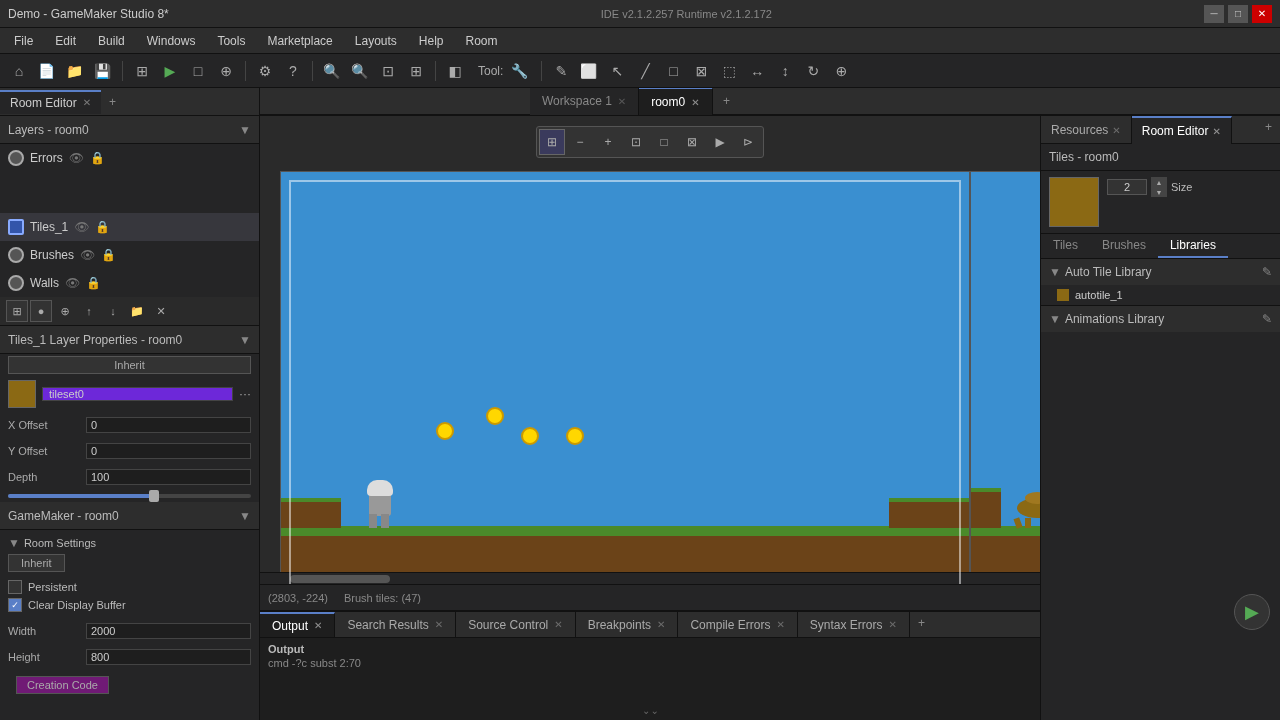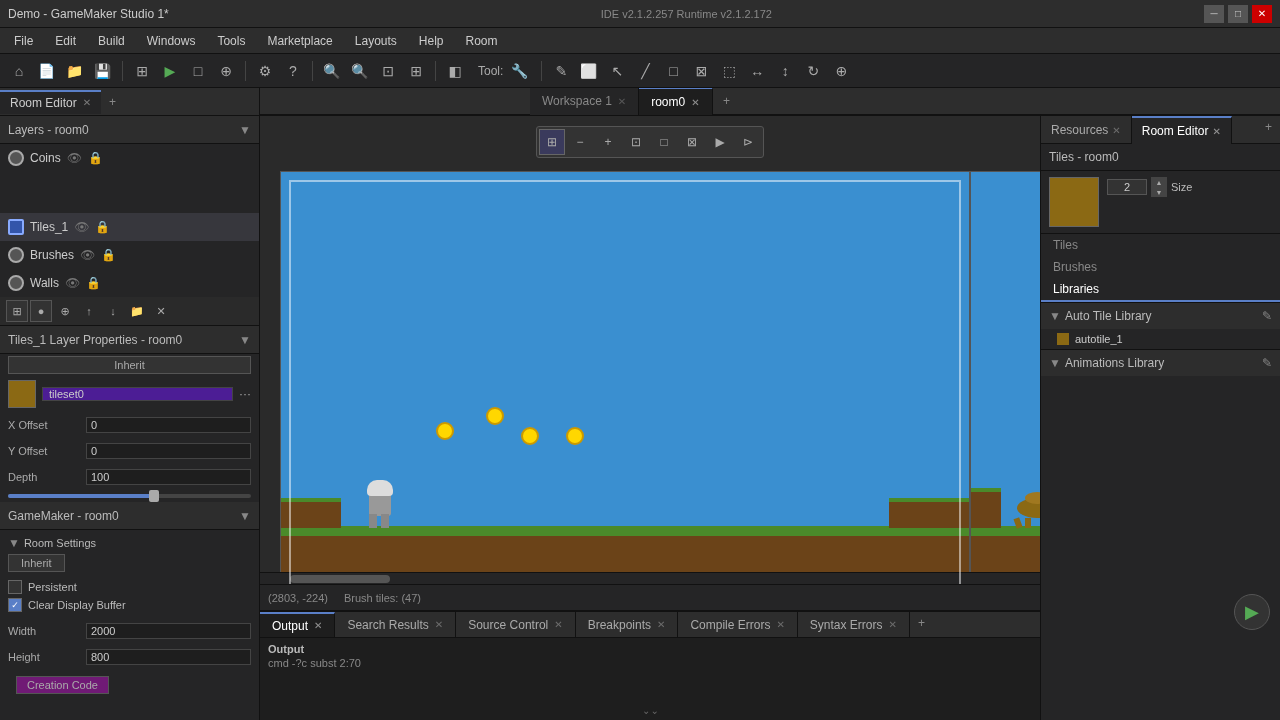--- a/index.html
+++ b/index.html
@@ -46,21 +46,21 @@
     .layer-eye, .layer-lock { color: #777; font-size: 12px; cursor: pointer; }
     
     
     .layer-toolbar { display: flex; align-items: center; padding: 3px 6px; background: #2a2a2a; border-bottom: 1px solid #111; gap: 2px; }
     .ltb-btn { width: 22px; height: 22px; background: none; border: 1px solid transparent; color: #aaa; cursor: pointer; font-size: 11px; display: flex; align-items: center; justify-content: center; }
     .props-row { display: flex; align-items: center; padding: 4px 8px; gap: 8px; height: 26px; }
     .props-label { color: #aaa; font-size: 11px; width: 70px; flex-shrink: 0; }
     .props-value { color: #ccc; font-size: 11px; flex: 1; background: #1e1e1e; padding: 1px 4px; border: 1px solid #444; }
     .tileset-row { display: flex; align-items: center; padding: 4px 8px; gap: 6px; }
     .tileset-preview { width: 28px; height: 28px; background: #8B6914; border: 1px solid #666; flex-shrink: 0; }
-    .tileset-name { flex: 1; background: #4c1d95; padding: 0 6px; border: 1px solid #444; color: #ccc; font-size: 11px; }
+    .tileset-name { flex: 1; background: #6d28d9; padding: 0 6px; border: 1px solid #444; color: #ccc; font-size: 11px; }
     .tileset-dots { color: #aaa; cursor: pointer; }
     
     .slider-row { display: flex; align-items: center; padding: 4px 8px; gap: 8px; }
     .slider-track { flex: 1; height: 4px; background: #444; border-radius: 2px; position: relative; }
     .slider-fill { height: 100%; width: 60%; background: #5a7fc7; border-radius: 2px; }
     .slider-thumb { position: absolute; top: -4px; left: 60%; width: 10px; height: 12px; background: #aaa; border-radius: 2px; margin-left: -5px; }
     .checkbox { width: 14px; height: 14px; border: 1px solid #666; background: #333; flex-shrink: 0; display: flex; align-items: center; justify-content: center; }
     .checkbox.checked { background: #5a7fc7; }
     .checkbox.checked::after { content: '✓'; color: white; font-size: 9px; }
     .setting-label { font-size: 11px; color: #bbb; }
@@ -103,21 +103,21 @@
     
     .inherit-btn { background: #333; border: 1px solid #555; color: #aaa; font-size: 11px; padding: 2px 12px; cursor: pointer; margin: 2px 8px; }
     #center-and-right { display: flex; flex: 1; overflow: hidden; }
     
     .creation-code-btn { background: #701a75; border: 1px solid #555; color: #aaa; font-size: 11px; padding: 2px 10px; cursor: pointer; margin: 2px 8px; }
   </style>
 </head>
 <body>
 
 <div id="titlebar">
-  <div style="font-size:12px; color:#ccc;">Demo - GameMaker Studio 1*</div>
+  <div style="font-size:12px; color:#ccc;">Demo - GameMaker Studio 8*</div>
   <div style="font-size:11px; color:#888;">IDE v2.1.2.257 Runtime v2.1.2.172</div>
   <div style="display:flex; gap:4px;">
     <button style="width:20px;height:18px;background:#555;border:none;color:#ccc;cursor:pointer;font-size:10px;">─</button>
     <button style="width:20px;height:18px;background:#555;border:none;color:#ccc;cursor:pointer;font-size:10px;">□</button>
     <button style="width:20px;height:18px;background:#c00;border:none;color:#fff;cursor:pointer;font-size:10px;">✕</button>
   </div>
 </div>
 
 <div id="menubar" style="background:#2d2d2d;height:26px;display:flex;align-items:center;padding:0 4px;border-bottom:1px solid #111;gap:2px;">
   <div class="menu-item">File</div>
@@ -179,21 +179,21 @@
       <div class="panel-tab-add">+</div>
     </div>
 
     <div class="section-header">
       <span>Layers - room0</span>
       <span class="dropdown-arrow">▼</span>
     </div>
 
     <div class="layer-item">
       <div class="layer-icon instance"></div>
-      <span>Coins</span>
+      <span>Errors</span>
       <span class="layer-eye">👁</span>
       <span class="layer-lock">🔒</span>
     </div>
     <div class="layer-item selected" style="background:#37373d;">
       <div class="layer-icon tiles"></div>
       <span>Tiles_1</span>
       <span class="layer-eye">👁</span>
       <span class="layer-lock">🔒</span>
     </div>
     <div class="layer-item">
@@ -444,21 +444,21 @@
               <input style="width: 40px; background: rgb(51, 51, 51); border: 1px solid rgb(85, 85, 85); color: rgb(204, 204, 204); font-size: 11px; padding: 1px 3px; text-align: center;" type="text" value="2">
               <div style="display:flex;flex-direction:column;">
                 <button style="width:16px;height:10px;background:#444;border:none;color:#aaa;cursor:pointer;font-size:7px;display:flex;align-items:center;justify-content:center;">▲</button>
                 <button style="width:16px;height:10px;background:#444;border:none;color:#aaa;cursor:pointer;font-size:7px;display:flex;align-items:center;justify-content:center;">▼</button>
               </div>
               <span style="font-size:11px;color:#bbb;">Size</span>
             </div>
           </div>
         </div>
 
-        <div class="right-sub-tabs" style="display:flex;border-bottom:1px solid #111;flex-direction:column;">
+        <div class="right-sub-tabs" style="display:flex;border-bottom:1px solid #111;">
           <div class="rst" style="padding:4px 12px;color:#888;font-size:12px;cursor:pointer;">Tiles</div>
           <div class="rst" style="padding:4px 12px;color:#888;font-size:12px;cursor:pointer;">Brushes</div>
           <div class="rst active" style="padding:4px 12px;color:#fff;font-size:12px;cursor:pointer;border-bottom:2px solid #5a7fc7;">Libraries</div>
         </div>
 
         <div style="flex:1;overflow-y:auto;">
 
           <div style="border-bottom:1px solid #111;">
             <div style="display:flex;align-items:center;justify-content:space-between;padding:6px 8px;color:#bbb;font-size:12px;cursor:pointer;background:#2d2d2d;">
               <div style="display:flex;align-items:center;gap:4px;">

